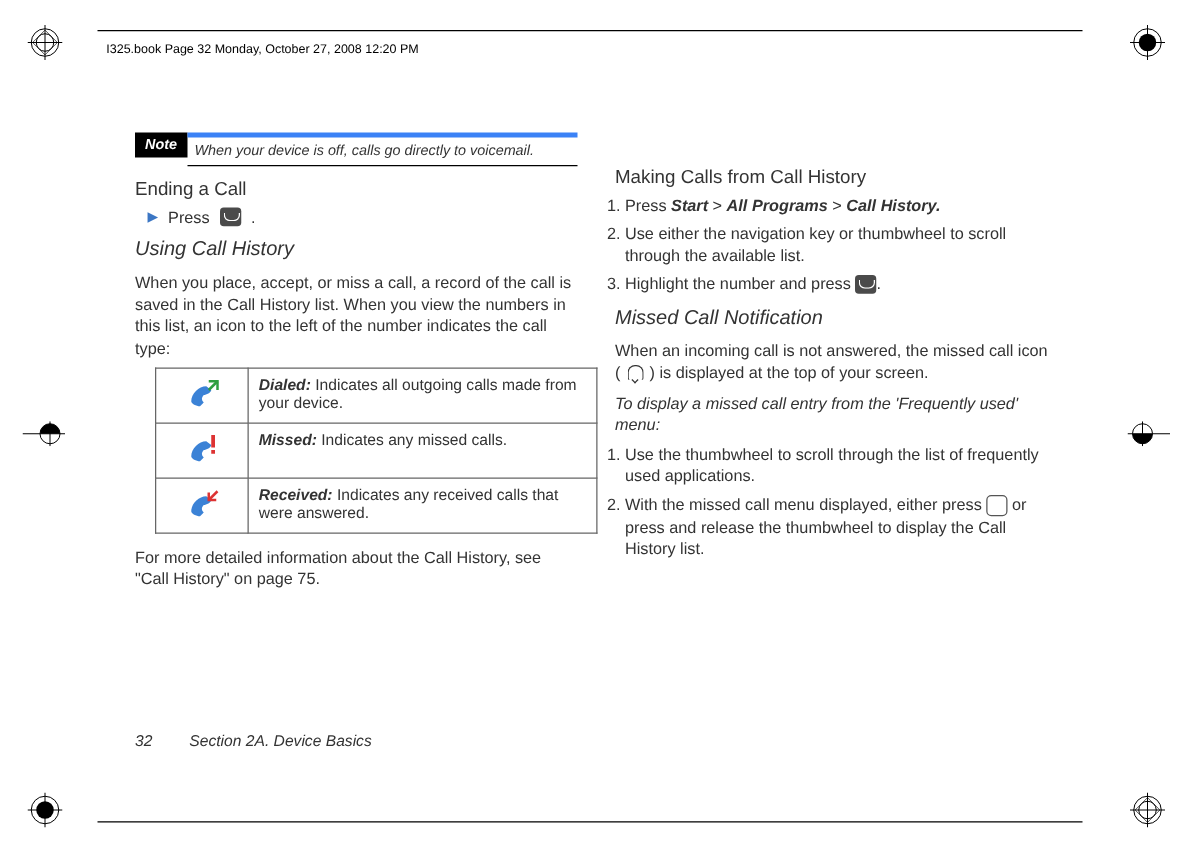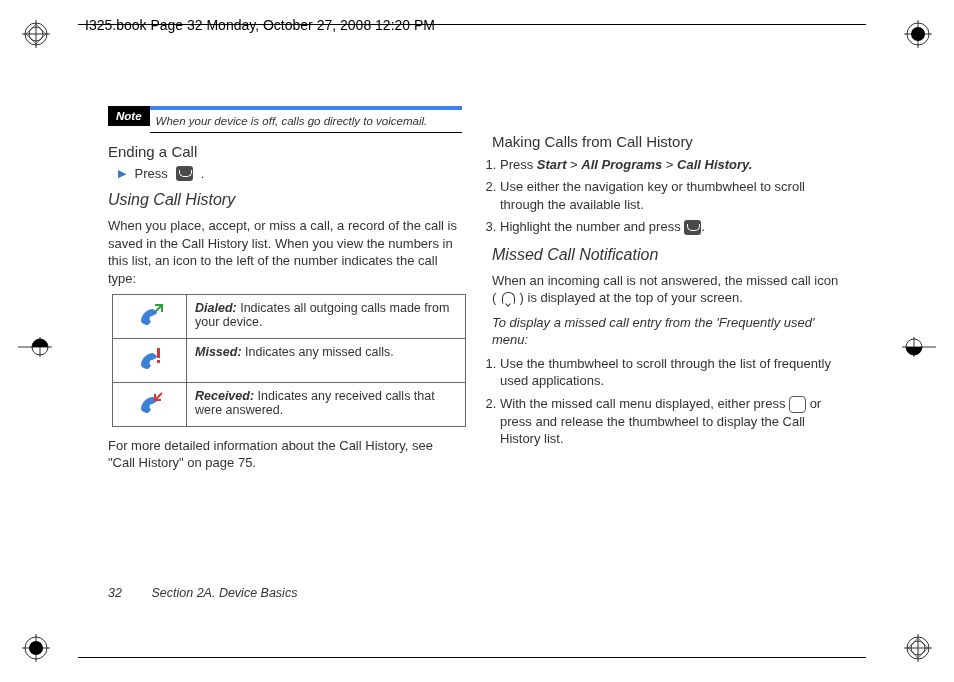--- a/index.html
+++ b/index.html
@@ -17,22 +17,22 @@
   .corner-tl { top: 20px; left: 22px; }
   .corner-tr { top: 20px; right: 22px; }
   .corner-bl { bottom: 20px; left: 22px; }
   .corner-br { bottom: 20px; right: 22px; }
   .side-l { top: 337px; left: 18px; }
   .side-r { top: 337px; right: 18px; }
   .side-lt { top:24px; left:78px;width:788px;height:1px;background:#000;}
   .side-lb { bottom:24px; left:78px;width:788px;height:1px;background:#000;}
   .header-info {
     position: absolute;
-    top: 17px; left: 85px;
-    font-size: 14px;
+    top: 34px; left: 85px;
+    font-size: 10px;
     color: #000;
   }
   .page-area {
     position: absolute;
     top: 100px; left: 108px; right: 108px; bottom: 60px;
   }
   .columns {
     display: flex;
     gap: 30px;
     align-items: center;
@@ -96,21 +96,21 @@
   }
   .inline-icon.missed-call::before{
     content:"";position:absolute;left:2px;top:1px;width:11px;height:11px;border:1.5px solid #333;border-radius:6px 6px 2px 2px;border-bottom:none;transform:rotate(0deg);
   }
   .inline-icon.missed-call::after{
     content:"";position:absolute;left:6px;top:11px;width:3px;height:3px;border-bottom:1.5px solid #333;border-right:1.5px solid #333;transform:rotate(45deg);
   }
   table.icon-table {
     border-collapse: collapse;
     width: 100%;
-    margin: 6px 0 10px 4px;
+    margin: 6px 0 10px 16px;
     font-size: 12.5px;
     border-radius: 28px;
   }
   table.icon-table td {
     border: 1px solid #666;
     padding: 6px 8px;
     vertical-align: top;
   }
   table.icon-table td.icon-cell { width: 74px; text-align: center; vertical-align: middle;}
   .phone-icon { display:inline-block; }

